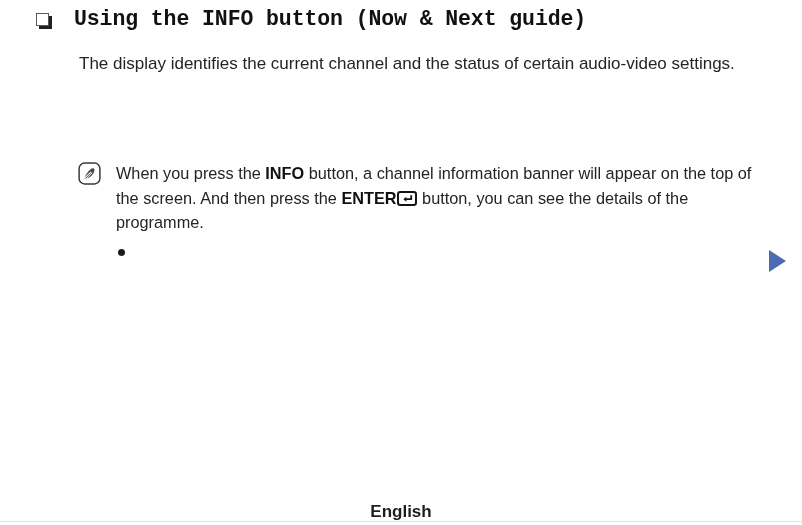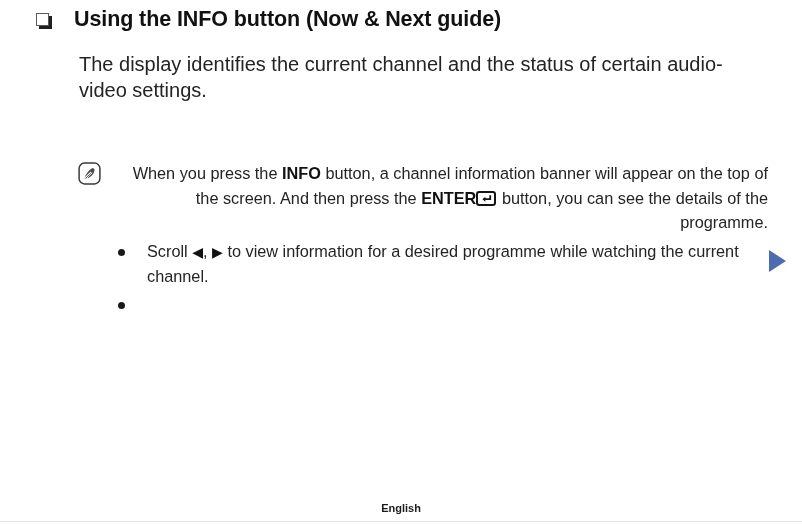--- a/index.html
+++ b/index.html
@@ -57,43 +57,43 @@
     height: 11px;
     background: #ffffff;
     border: 1.5px solid #58595b;
   }
   .heading-text {
     font-size: 21.5px;
     font-weight: bold;
     line-height: 1.25;
     letter-spacing: -0.1px;
     color: #111111;
+    font-family: Liberation Mono, monospace;
   }
 
   
   .para {
     position: absolute;
     left: 79px;
     width: 670px;
-    font-size: 20px;
+    font-size: 17px;
     line-height: 26px;
     color: #242424;
   }
   .para-1 { top: 51px; }
   .para-2 { top: 104px; }
 
   
   .note {
     position: absolute;
     left: 78px;
     top: 161px;
     width: 690px;
     display: flex;
     align-items: flex-start;
-    text-align: right;
   }
   .note-icon {
     flex: 0 0 auto;
     width: 23px;
     height: 23px;
     margin-top: 1px;
     margin-right: 15px;
   }
   .note-text {
     font-size: 16.3px;
@@ -157,21 +157,21 @@
     border-left: 17px solid #4c6bb0;
   }
 
   
   .footer-label {
     position: absolute;
     left: 0;
     right: 0;
     top: 502px;
     text-align: center;
-    font-size: 11px;
+    font-size: 17px;
     font-weight: bold;
     color: #1d1d1d;
   }
   .footer-rule {
     position: absolute;
     left: 0;
     right: 0;
     top: 521px;
     height: 1px;
     background: #e2e2e2;
@@ -204,24 +204,20 @@
       <span>When you press the </span><b>INFO</b><span> button, a channel information banner will appear on the top of the screen. And then press the </span><b>ENTER</b><span class="enter-key"><svg width="20" height="15" viewBox="0 0 20 15" xmlns="http://www.w3.org/2000/svg">
           <rect x="1" y="1" width="18" height="13" rx="2.2" ry="2.2" fill="#ffffff" stroke="#141414" stroke-width="2"></rect>
           <path d="M14.2 4.2 L14.2 8.2 L7.8 8.2" fill="none" stroke="#141414" stroke-width="1.8"></path>
           <path d="M9.4 5.7 L6.4 8.2 L9.4 10.7 Z" fill="#141414"></path>
         </svg></span><span> button, you can see the details of the programme.</span>
     </span>
   </div>
 
   <div class="bullets">
 
-    <div class="bullet-item">
-      <span class="bullet-dot"></span>
-      <span class="bullet-text"><span>Scroll </span><span class="tri">◀</span><span>, </span><span class="tri">▶</span><span> to view information for a desired programme while watching the current channel.</span></span>
-    </div>
 
     <div class="bullet-item">
       <span class="bullet-dot"></span>
     </div>
 
   </div>
 
   <div class="nav-next"></div>
 
   <div class="footer-label">English</div>

